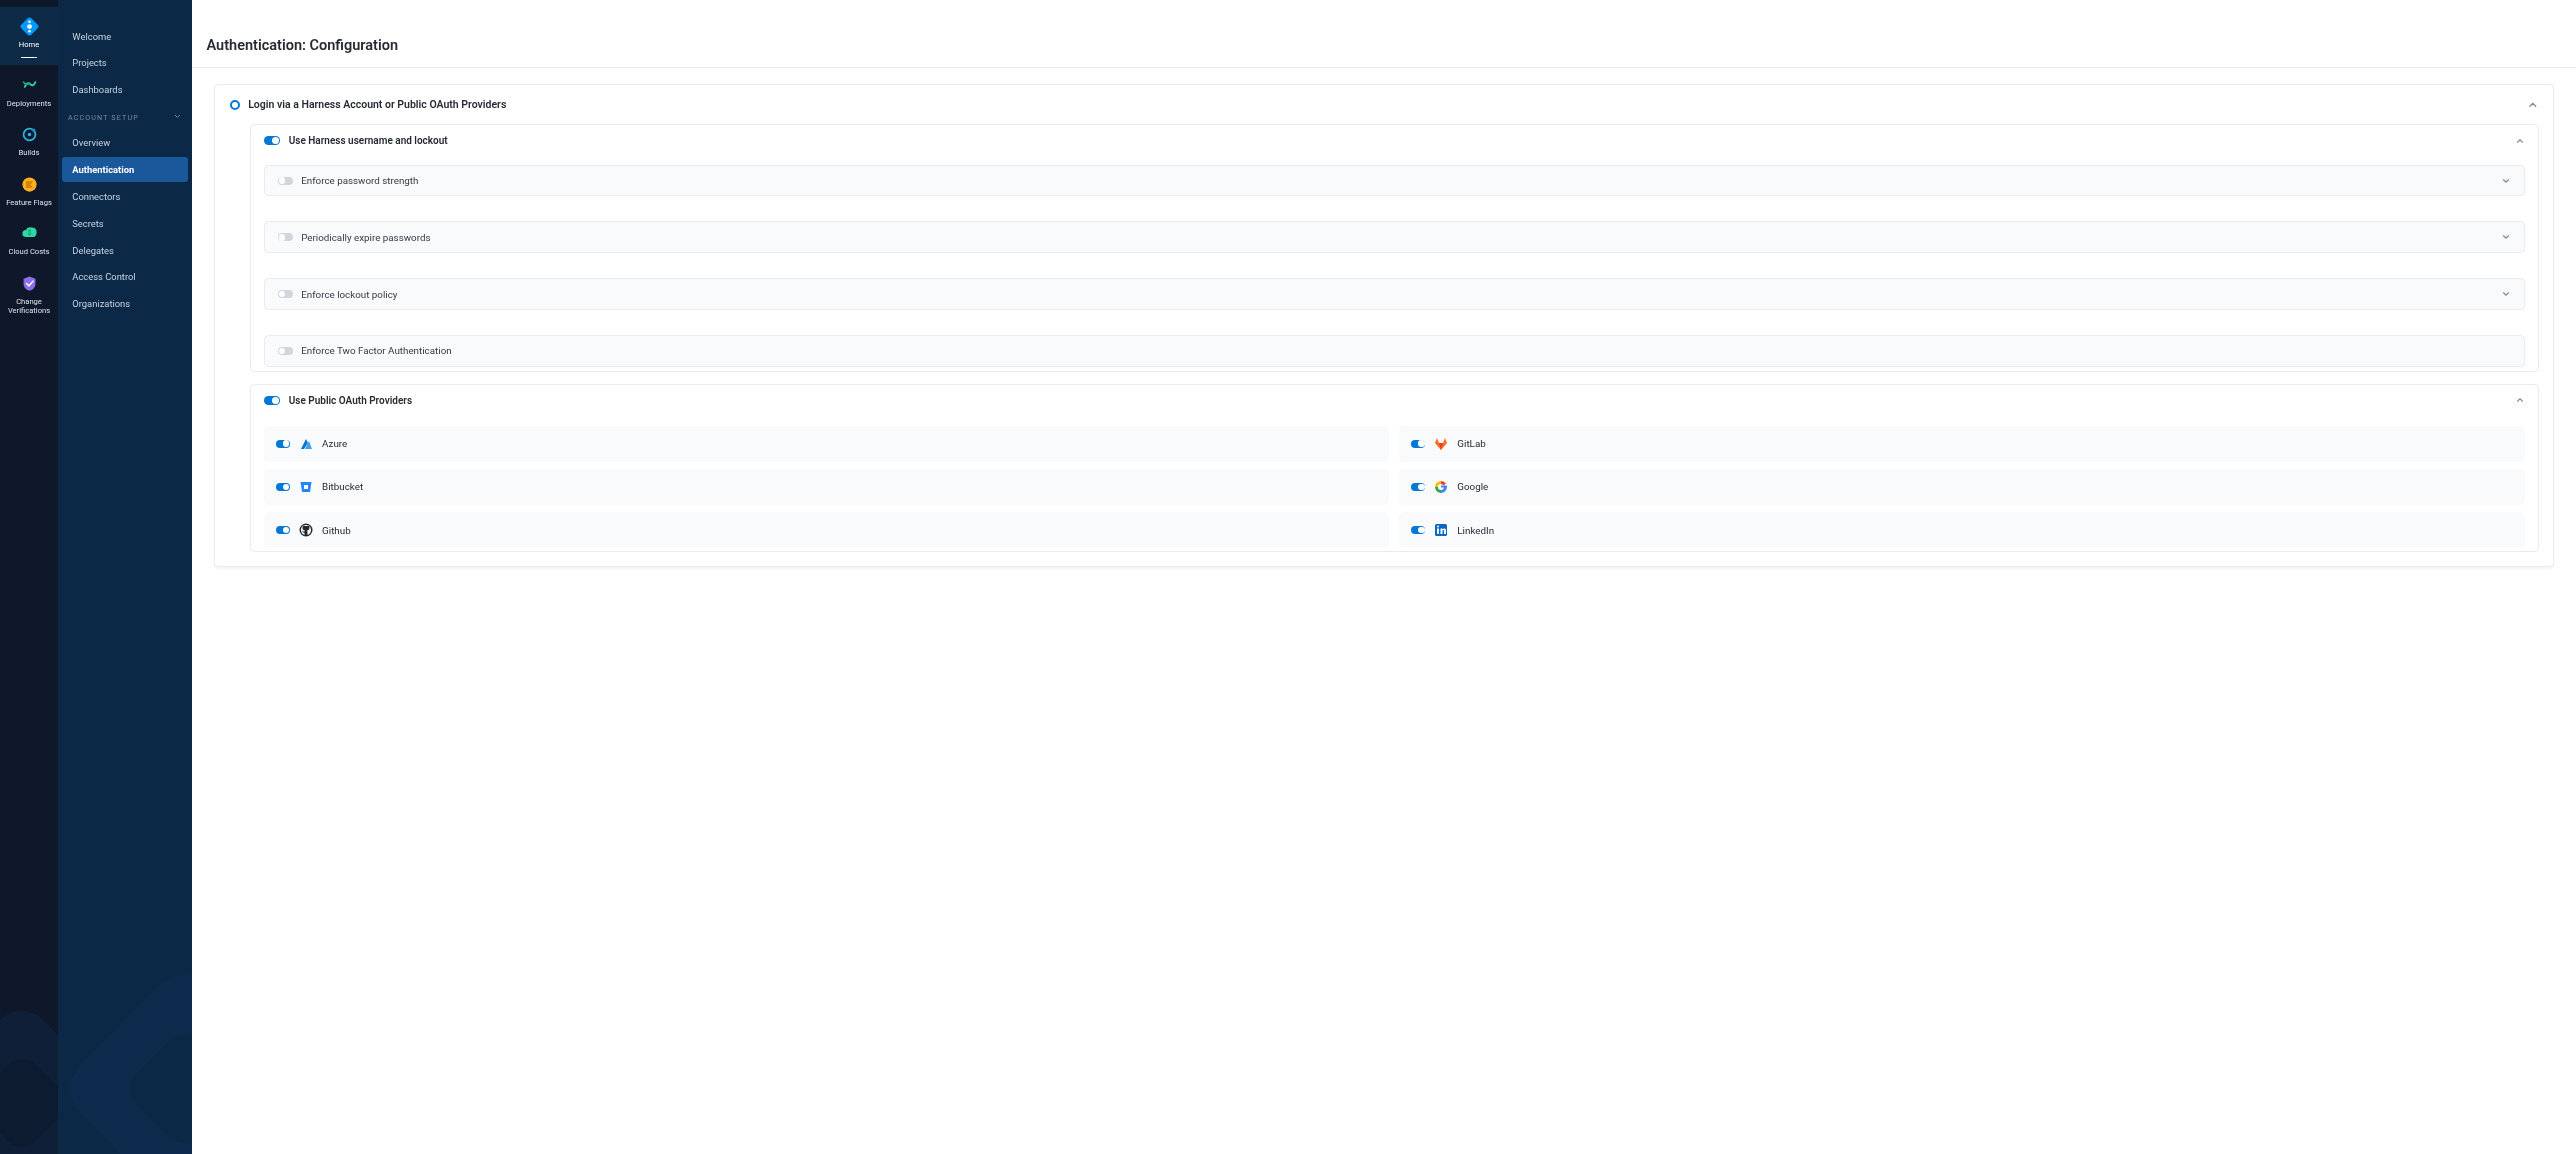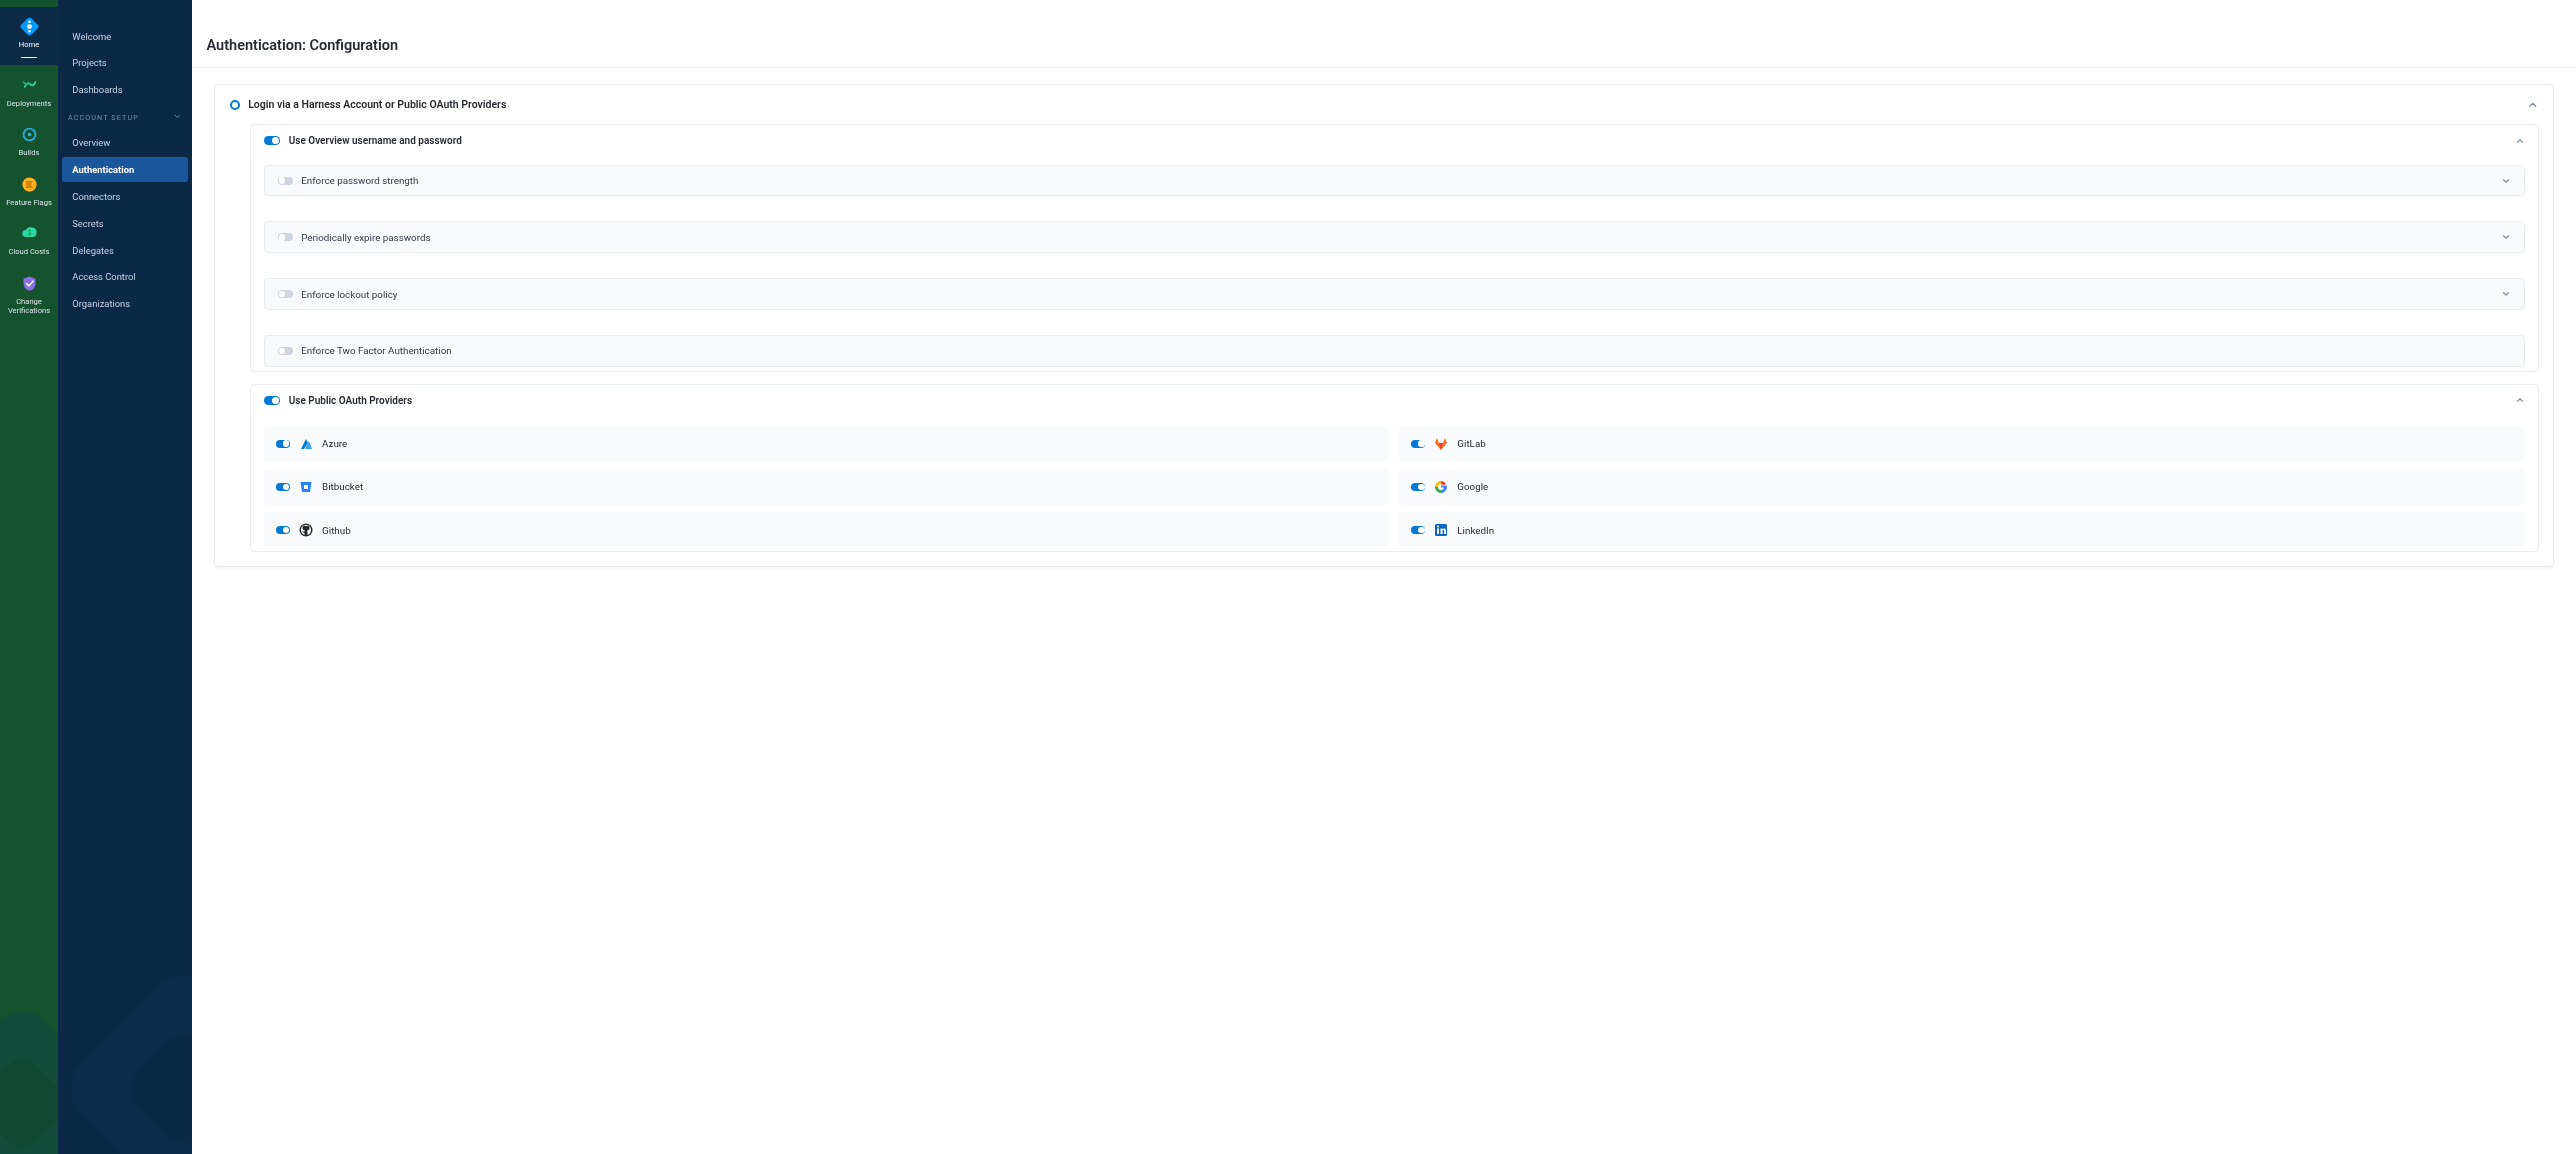--- a/index.html
+++ b/index.html
@@ -1,19 +1,19 @@
 <!DOCTYPE html>
 <html style="font-size:11.6px"><head>
 <meta charset="utf-8">
 <style>
 * { box-sizing: border-box; margin: 0; padding: 0; }
 body { font-family: -apple-system, BlinkMacSystemFont, "Segoe UI", Roboto, sans-serif; background: #fff; overflow: hidden; height: 100vh; display: flex; }
 
 
-.nav-rail { width: 58px; background: #14532d; display: flex; flex-direction: column; align-items: center; padding-top: 7.2px; flex-shrink: 0; position: relative; overflow: hidden; }
+.nav-rail { width: 58px; background: #0f172a; display: flex; flex-direction: column; align-items: center; padding-top: 7.2px; flex-shrink: 0; position: relative; overflow: hidden; }
 .nav-rail .bg-deco { position: absolute; right: -87px; bottom: -72px; width: 246px; height: 246px; opacity: 0.25; pointer-events: none; }
 .nav-item { display: flex; flex-direction: column; align-items: center; gap: 4.3px; padding: 10px 2.9px 7.2px; width: 100%; color: #dbe4f0; font-size: 8px; cursor: pointer; text-align: center; line-height: 1.2; }
 .nav-item.active { background: #0d2a47; color: #fff; }
 .nav-item.active .nav-icon svg { filter: none; }
 .nav-icon { width: 19px; height: 19px; display: flex; align-items: center; justify-content: center; }
 .nav-item .underline { width: 16px; height: 1.4px; background: #fff; margin-top: 2.9px; border-radius: 0.7px; }
 .nav-label { font-size: 7.6px; }
 
 
 .sub-nav { width: 134px; background: #0b2846; color: #c8d4e3; flex-shrink: 0; padding-top: 22px; position: relative; overflow: hidden; }
@@ -181,21 +181,21 @@
         </span>
       </div>
 
       <div class="inner">
 
         <div class="panel" style="padding:0;">
           <div class="panel-head" style="padding:10px 13px;">
             <span class="toggle on">
                 <span class="knob"></span>
               </span>
-            <span>Use Overview username and password</span>
+            <span>Use Harness username and lockout</span>
             <span class="chev">
               <svg width="10" height="10" viewBox="0 0 16 16">
                   <path d="M4 10 L8 6 L12 10" stroke="#7a8a9e" stroke-width="1.8" fill="none" stroke-linecap="round"></path>
                 </svg>
             </span>
           </div>
           <div class="sub-panels">
             <div class="sub-panel">
               <span class="toggle sm off">
                   <span class="knob"></span>

